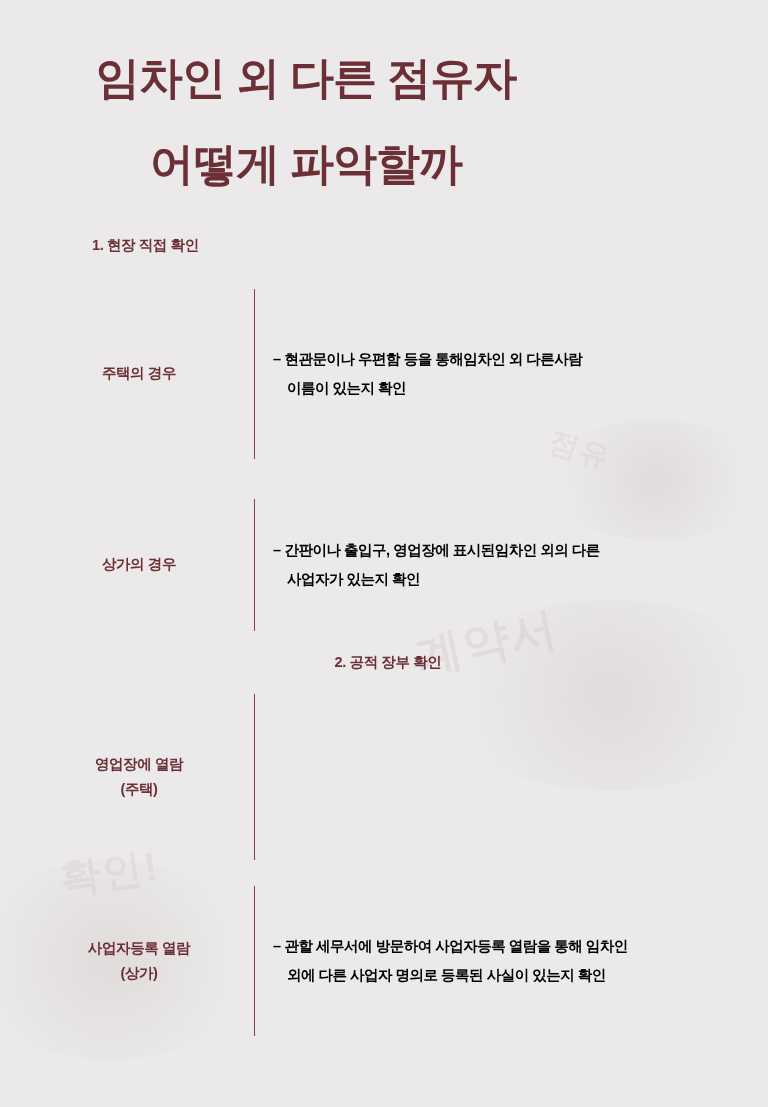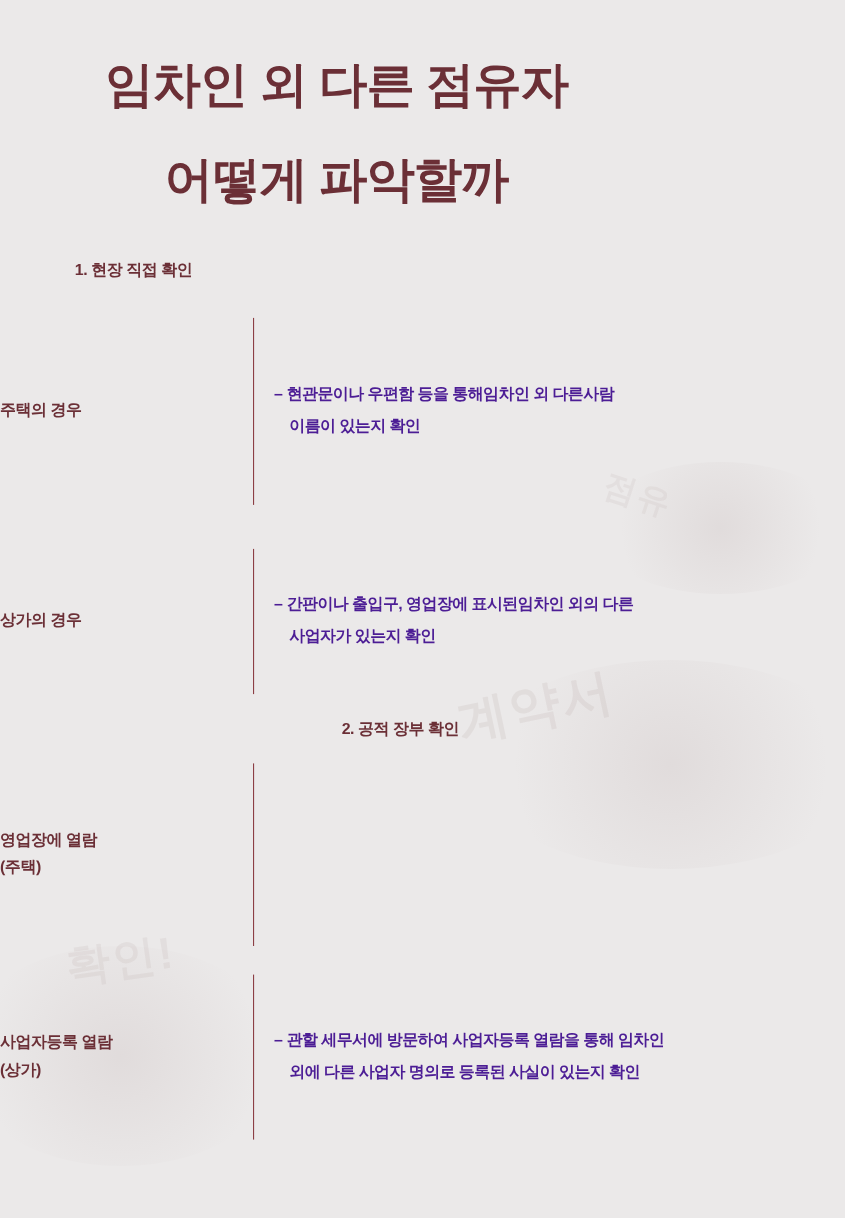--- a/index.html
+++ b/index.html
@@ -75,57 +75,59 @@
   .title-line.second {
     margin-top: 42px;
   }
 
   
   .content {
     position: absolute;
     top: 236px;
     left: 0;
     width: 660px;
+    padding-left: 24px;
   }
 
   .section-heading {
     font-size: 14.5px;
     font-weight: 700;
     color: #6b2f36;
     margin-left: 68px;
     letter-spacing: -0.4px;
   }
 
   .row {
     display: flex;
     align-items: center;
     position: relative;
     margin-top: 30px;
   }
   .row-label {
     width: 230px;
+    text-align: center;
     font-size: 14.5px;
     font-weight: 700;
     color: #6b2f36;
     line-height: 1.75;
     letter-spacing: -0.4px;
     flex: 0 0 230px;
   }
   .row-bar {
     flex: 0 0 1px;
     width: 1px;
     background: #8c3f45;
     align-self: stretch;
   }
   .row-body {
     flex: 1;
     padding-left: 18px;
     font-size: 14.5px;
     font-weight: 700;
-    color: #4c1d95;
+    color: #000000;
     line-height: 2.0;
     letter-spacing: -0.5px;
   }
   .row-body .dash {
     margin-right: 4px;
   }
   .row-body .ln2 {
     display: block;
     padding-left: 14px;
   }

